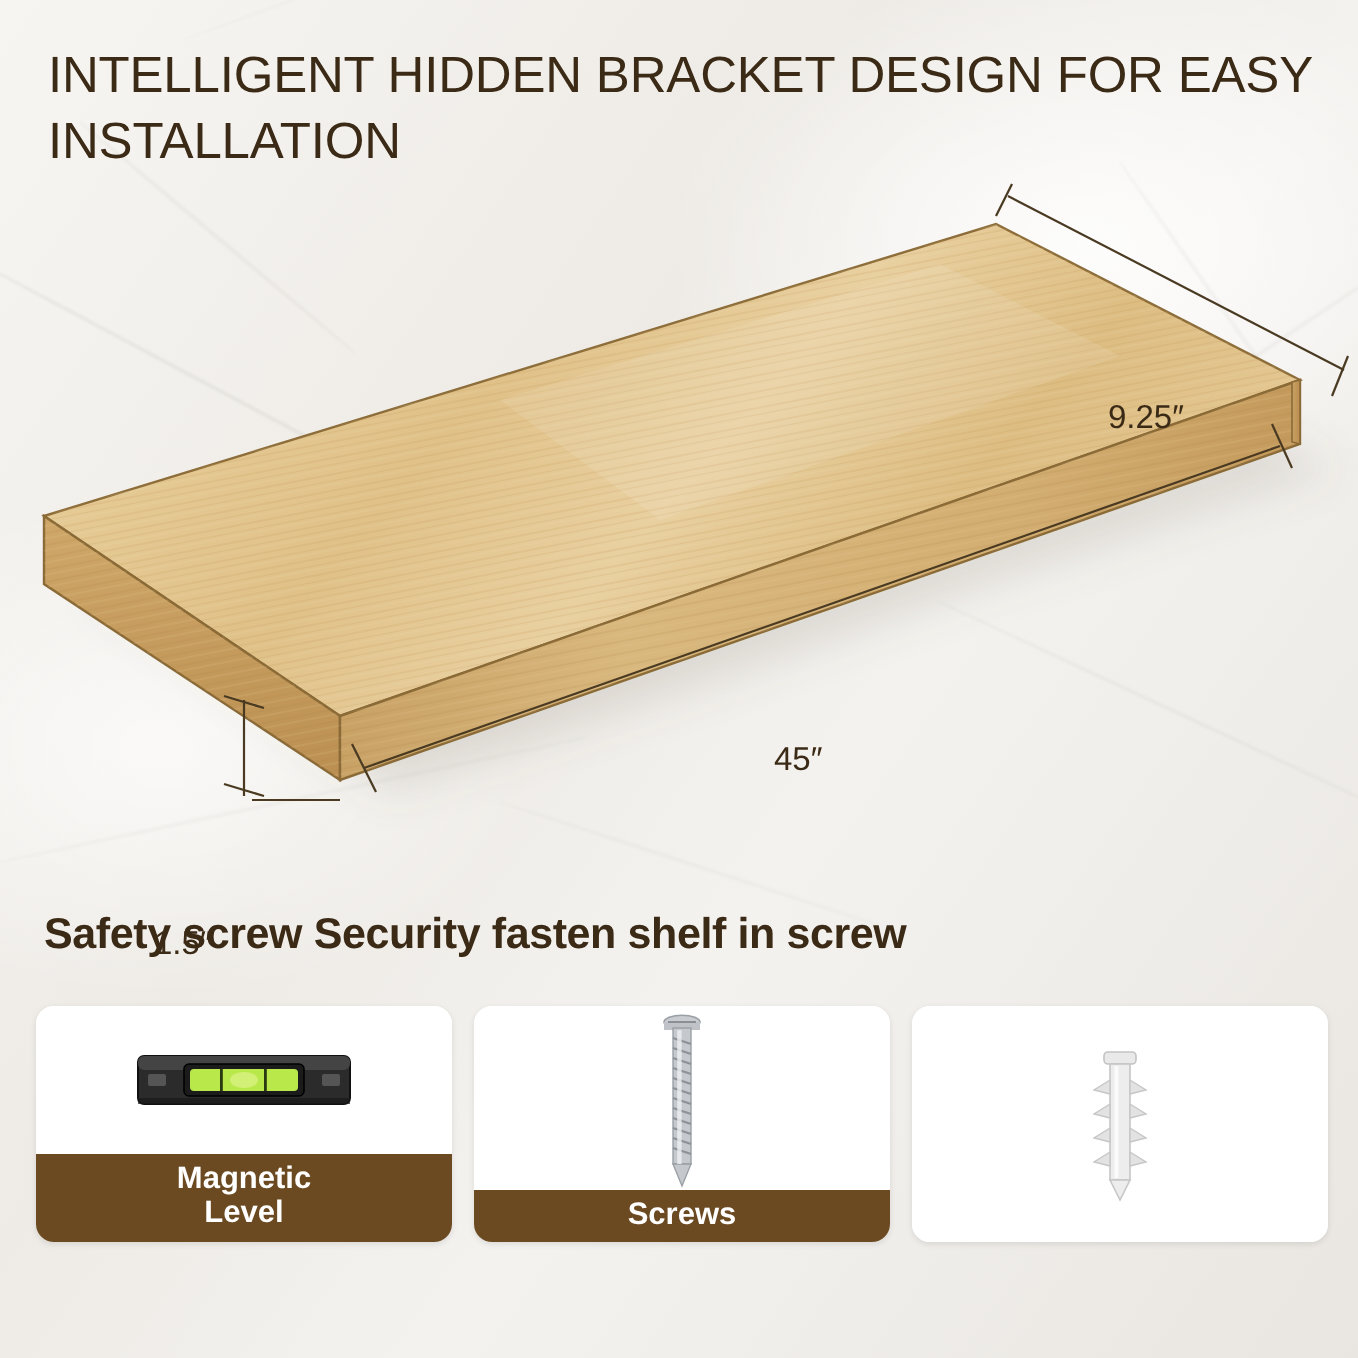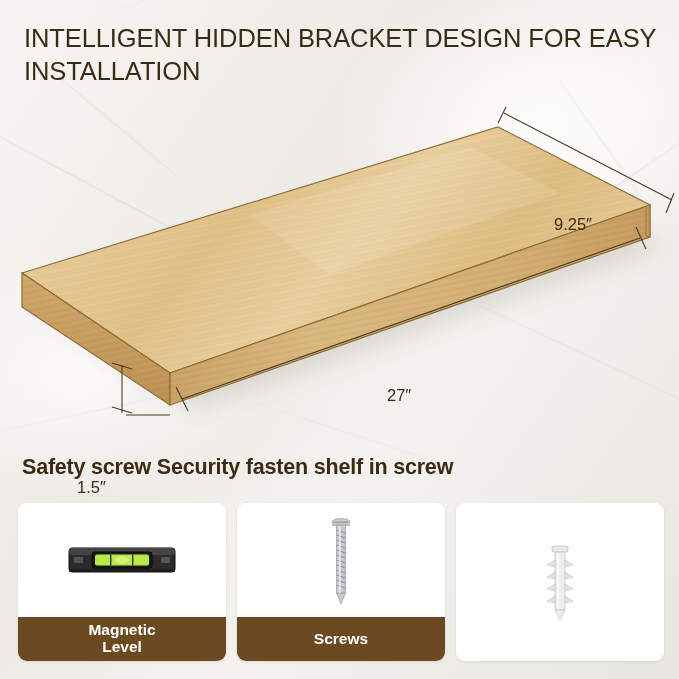--- a/index.html
+++ b/index.html
@@ -51,21 +51,21 @@
     font-weight: normal;
     line-height: 1.30;
     letter-spacing: -0.1px;
     text-transform: uppercase;
   }
 
   
   #shelf-area {
     position: absolute;
     left: 0;
-    top: 95px;
+    top: 80px;
     width: 646px;
     height: 335px;
   }
   #shelf-svg { display: block; }
 
   .dim-label {
     position: absolute;
     color: #3a2a16;
     font-size: 16.5px;
     font-weight: 500;
@@ -85,21 +85,21 @@
     font-weight: bold;
     letter-spacing: -0.2px;
   }
 
   
   #cards {
     position: absolute;
     left: 18px;
     top: 503px;
     width: 646px;
-    height: 158px;
+    height: 118px;
     display: flex;
     gap: 11px;
   }
   .card {
     position: relative;
     flex: 1 1 0;
     background: #ffffff;
     border-radius: 9px;
     overflow: hidden;
     box-shadow: 0 1px 3px rgba(0,0,0,0.10);
@@ -216,21 +216,21 @@
         <path d="M636,132 L646,154"></path>
 
         <path d="M122,270 L122,318"></path>
         <path d="M112,268 L132,274"></path>
         <path d="M112,312 L132,318"></path>
         <path d="M126,320 L170,320"></path>
       </g>
     </svg>
 
     <span class="dim-label" id="dim-depth">9.25″</span>
-    <span class="dim-label" id="dim-length">27″</span>
+    <span class="dim-label" id="dim-length">45″</span>
     <span class="dim-label" id="dim-thickness">1.5″</span>
   </div>
 
   <div class="subhead">Safety screw Security fasten shelf in screw</div>
 
   <div id="cards">
 
     <div class="card">
       <div class="card-img">
         <svg width="112" height="50" viewBox="0 0 112 50">

